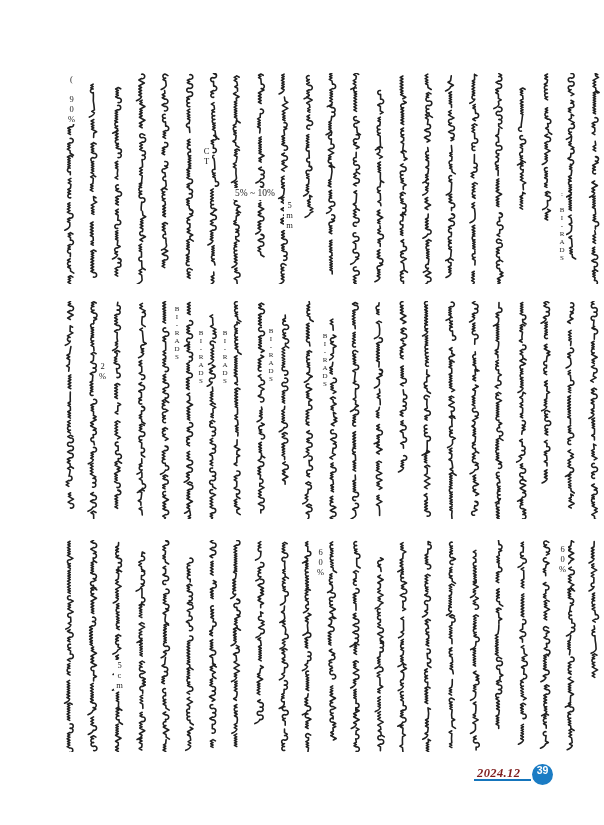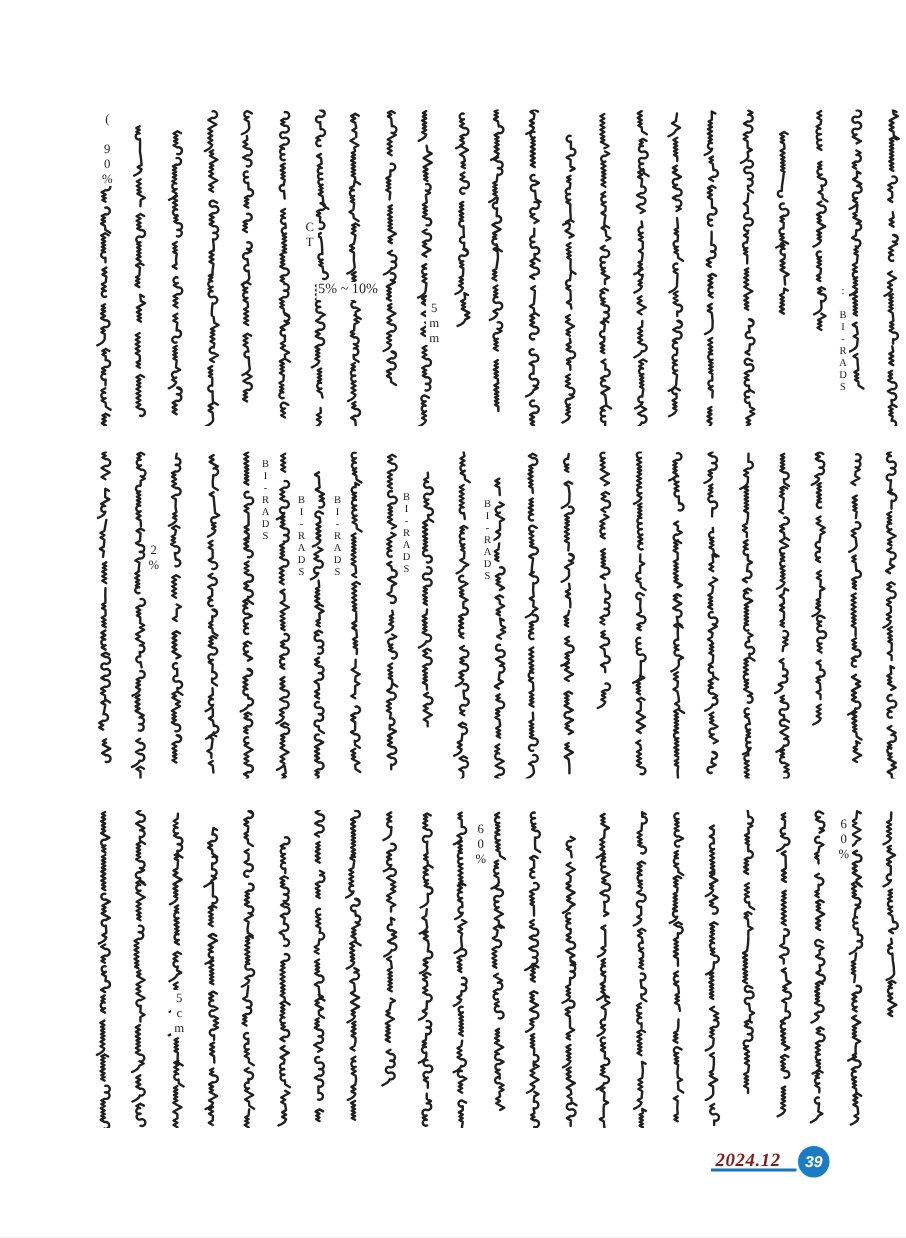--- a/index.html
+++ b/index.html
@@ -21,20 +21,21 @@
     z-index:3;
   }
   .frag-v{
     writing-mode:vertical-rl;
     text-orientation:upright;
     letter-spacing:0;
     padding:0 1px;
   }
   .frag-h{
     padding:1px 1px;
+    margin-left:23px;
   }
   .footer-issue{
     position:absolute;
     left:477px;top:766px;
     font-family:"Liberation Serif", serif;
     font-style:italic;
     font-weight:bold;
     font-size:12.5px;
     letter-spacing:0.4px;
     z-index:4;
@@ -43,27 +44,26 @@
     position:absolute;
     left:474px;top:779px;
     width:57px;height:1.5px;
     z-index:4;
   }
   .footer-badge{
     position:absolute;
     left:532px;top:764px;
     width:21px;height:21px;
     border-radius:50%;
-    display:flex;align-items:center;justify-content:center;
+    display:flex;align-items:flex-start;justify-content:center;
     color:#ffffff;
     font-family:"Liberation Sans", sans-serif;
     font-weight:bold;
     font-size:10.5px;
     z-index:4;
-    font-style:italic;
   }
 </style>
 </head>
 <body>
 
 <div class="page">
   <div class="strips" id="strips">
       <svg width="540" height="211" viewBox="0 0 540 211" style="top: 73px;">
         <path d="M8.2 42.0 l2.4 1.3 m-2.4 -1.3 a2 2 0 1 0 0.2 3.7 a2 2 0 1 0 0.2 3.7 a2.3 2.3 0 1 1 -0.2 4.3 l-2.6 1.5 l2.6 1.5 l-2.2 1.2 l2.2 1.2 l-2.2 1.2 l2.2 1.2 M8.2 65.5 a2.3 2.3 0 1 1 -0.2 4.3 l-2.2 1.2 l2.2 1.2 l-2.2 1.2 l2.2 1.2 l-2.6 1.5 l2.6 1.5 l0.2 2.6 l3.2 2 M8.1 82.5 l2.4 1.3 m-2.4 -1.3 l-2.6 1.5 l2.6 1.5 l-2.2 1.2 l2.2 1.2 l-2.2 1.2 l2.2 1.2 l-2.2 1.2 l2.2 1.2 l-2.2 1.2 l2.2 1.2 a2 2 0 1 0 0.2 3.7 l0 3 M8.9 105.4 l-2.6 1.5 l2.6 1.5 l-2.6 1.5 l2.6 1.5 l-0.4 3.6 l-2.6 1.5 l2.6 1.5 l-2.6 1.5 l2.6 1.5 a2 2 0 1 0 0.2 3.7 M8.0 129.8 l-2.2 1.2 l2.2 1.2 l-2.2 1.2 l2.2 1.2 l-2.6 1.5 l2.6 1.5 l-2.6 1.5 l2.6 1.5 a2.3 2.3 0 1 1 -0.2 4.3 l-2.2 1.2 l2.2 1.2 l-2.2 1.2 l2.2 1.2 l0.0 3.3 c-0.5 2.2 -3 3.4 -5 4.2 M8.5 159.7 l2.4 1.3 m-2.4 -1.3 l-2.2 1.2 l2.2 1.2 l-2.2 1.2 l2.2 1.2 l-0.1 2.7 a2.3 2.3 0 1 1 -0.2 4.3 l-2.2 1.2 l2.2 1.2 l-2.2 1.2 l2.2 1.2 a2 2 0 1 0 0.2 3.7 l-0.1 3.8 M8.2 185.8 l-2.6 1.5 l2.6 1.5 a2 2 0 1 0 0.2 3.7 l-2.6 1.5 l2.6 1.5 l0.2 2.6 l3.2 2 M8.5 202.8 l2.4 1.3 m-2.4 -1.3 l-2.2 1.2 l2.2 1.2 l-2.2 1.2 l2.2 1.2 l-2.6 1.5 l2.6 1.5 l-2.6 1.5 l2.6 1.5 c-0.5 2.2 -3 3.4 -5 4.2 " fill="none" stroke="#202020" stroke-width="1.6" stroke-linecap="round" stroke-linejoin="round"></path>
         <path d="M31.1 11.2 l-2.2 1.2 l2.2 1.2 l-2.2 1.2 l2.2 1.2 a2 2 0 1 0 0.2 3.7 l0.1 3.1 l-0.1 5.2 l0.6 3.9 l0.5 5.0 l-2.6 1.5 l2.6 1.5 c-0.5 2.2 -3 3.4 -5 4.2 M31.8 46.5 l-2.6 1.5 l2.6 1.5 l-2.6 1.5 l2.6 1.5 l-2.2 1.2 l2.2 1.2 l-2.2 1.2 l2.2 1.2 l2.8 1.5 l-2.8 1.5 l-0.2 4.2 M31.7 69.7 l2.4 1.3 m-2.4 -1.3 l-2.6 1.5 l2.6 1.5 l-2.6 1.5 l2.6 1.5 l-2.2 1.2 l2.2 1.2 l-2.2 1.2 l2.2 1.2 a2.3 2.3 0 1 1 -0.2 4.3 a2 2 0 1 0 0.2 3.7 l-2.2 1.2 l2.2 1.2 l-2.2 1.2 l2.2 1.2 l-2.2 1.2 l2.2 1.2 l-2.2 1.2 l2.2 1.2 l-2.6 1.5 l2.6 1.5 M31.3 102.4 l2.4 1.3 m-2.4 -1.3 l-2.6 1.5 l2.6 1.5 l-0.4 5.2 l-2.2 1.2 l2.2 1.2 l-2.2 1.2 l2.2 1.2 l-2.6 1.5 l2.6 1.5 M31.5 123.5 l2.4 1.3 m-2.4 -1.3 l0.4 4.1 l2.8 1.5 l-2.8 1.5 l-2.6 1.5 l2.6 1.5 l-2.6 1.5 l2.6 1.5 l-2.2 1.2 l2.2 1.2 l-2.2 1.2 l2.2 1.2 M31.1 149.0 l-2.6 1.5 l2.6 1.5 l-2.6 1.5 l2.6 1.5 l-2.6 1.5 l2.6 1.5 l-2.6 1.5 l2.6 1.5 l-2.6 1.5 l2.6 1.5 l0.2 3.4 l-2.2 1.2 l2.2 1.2 l-2.2 1.2 l2.2 1.2 M31.6 177.0 l2.4 1.3 m-2.4 -1.3 l-2.6 1.5 l2.6 1.5 l-2.2 1.2 l2.2 1.2 l-2.2 1.2 l2.2 1.2 l-2.6 1.5 l2.6 1.5 l-2.6 1.5 l2.6 1.5 l-2.6 1.5 l2.6 1.5 l-2.6 1.5 l2.6 1.5 l-2.6 1.5 l2.6 1.5 a2.3 2.3 0 1 1 -0.2 4.3 " fill="none" stroke="#202020" stroke-width="1.6" stroke-linecap="round" stroke-linejoin="round"></path>

